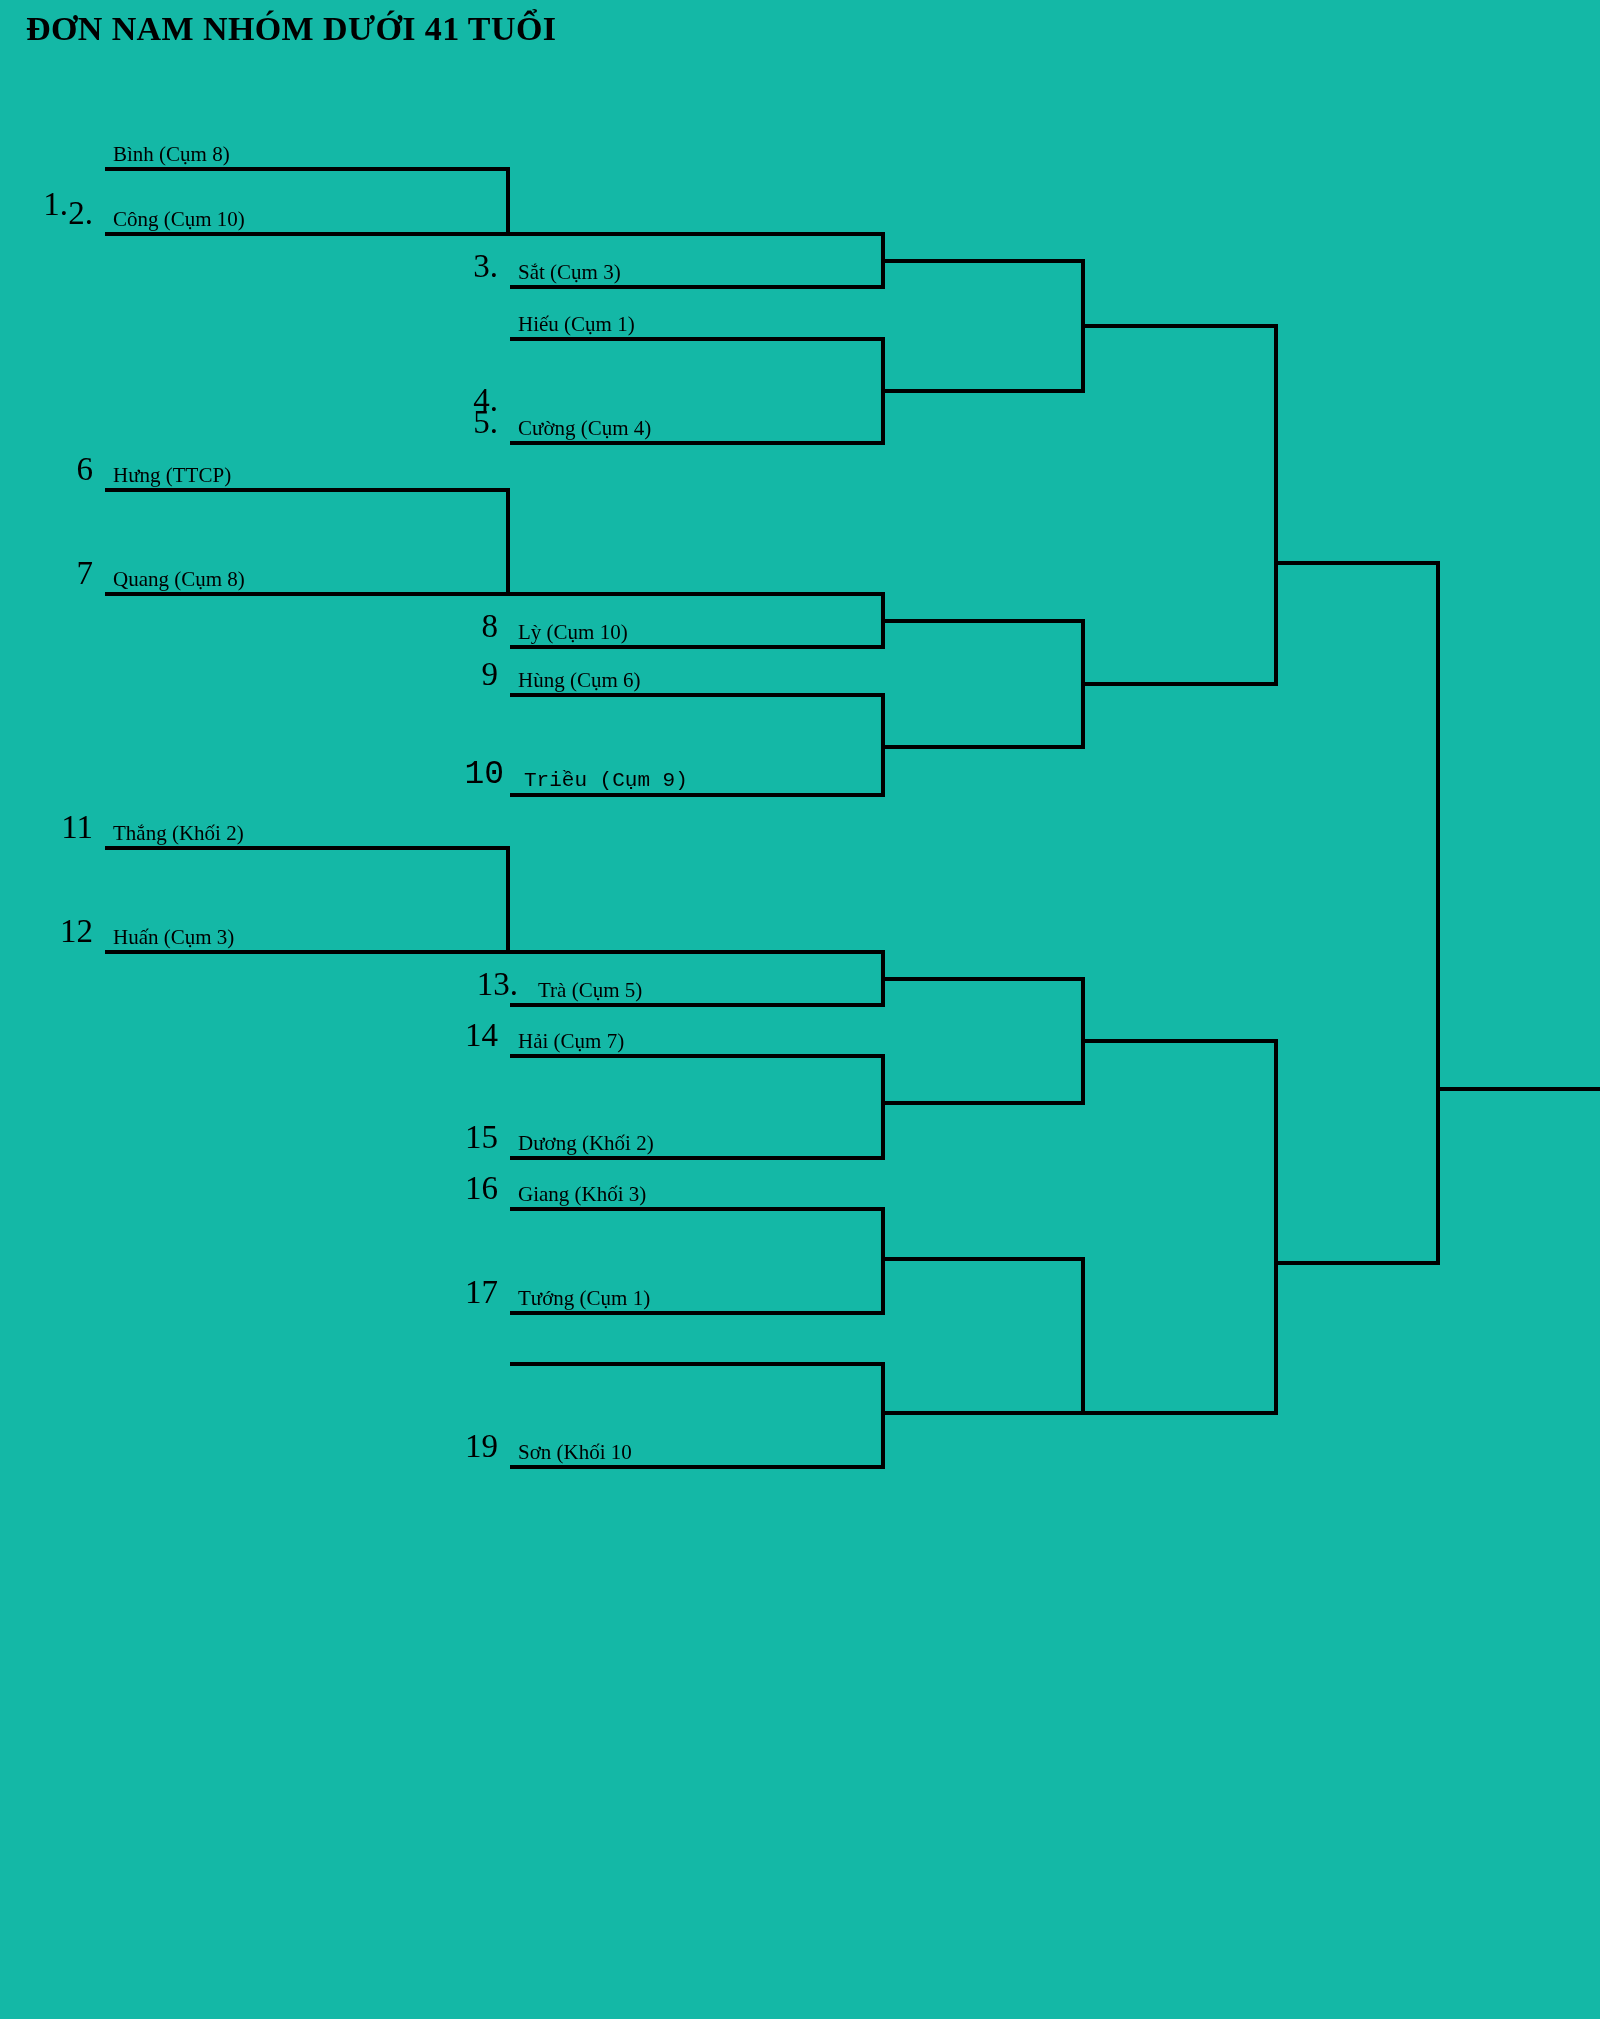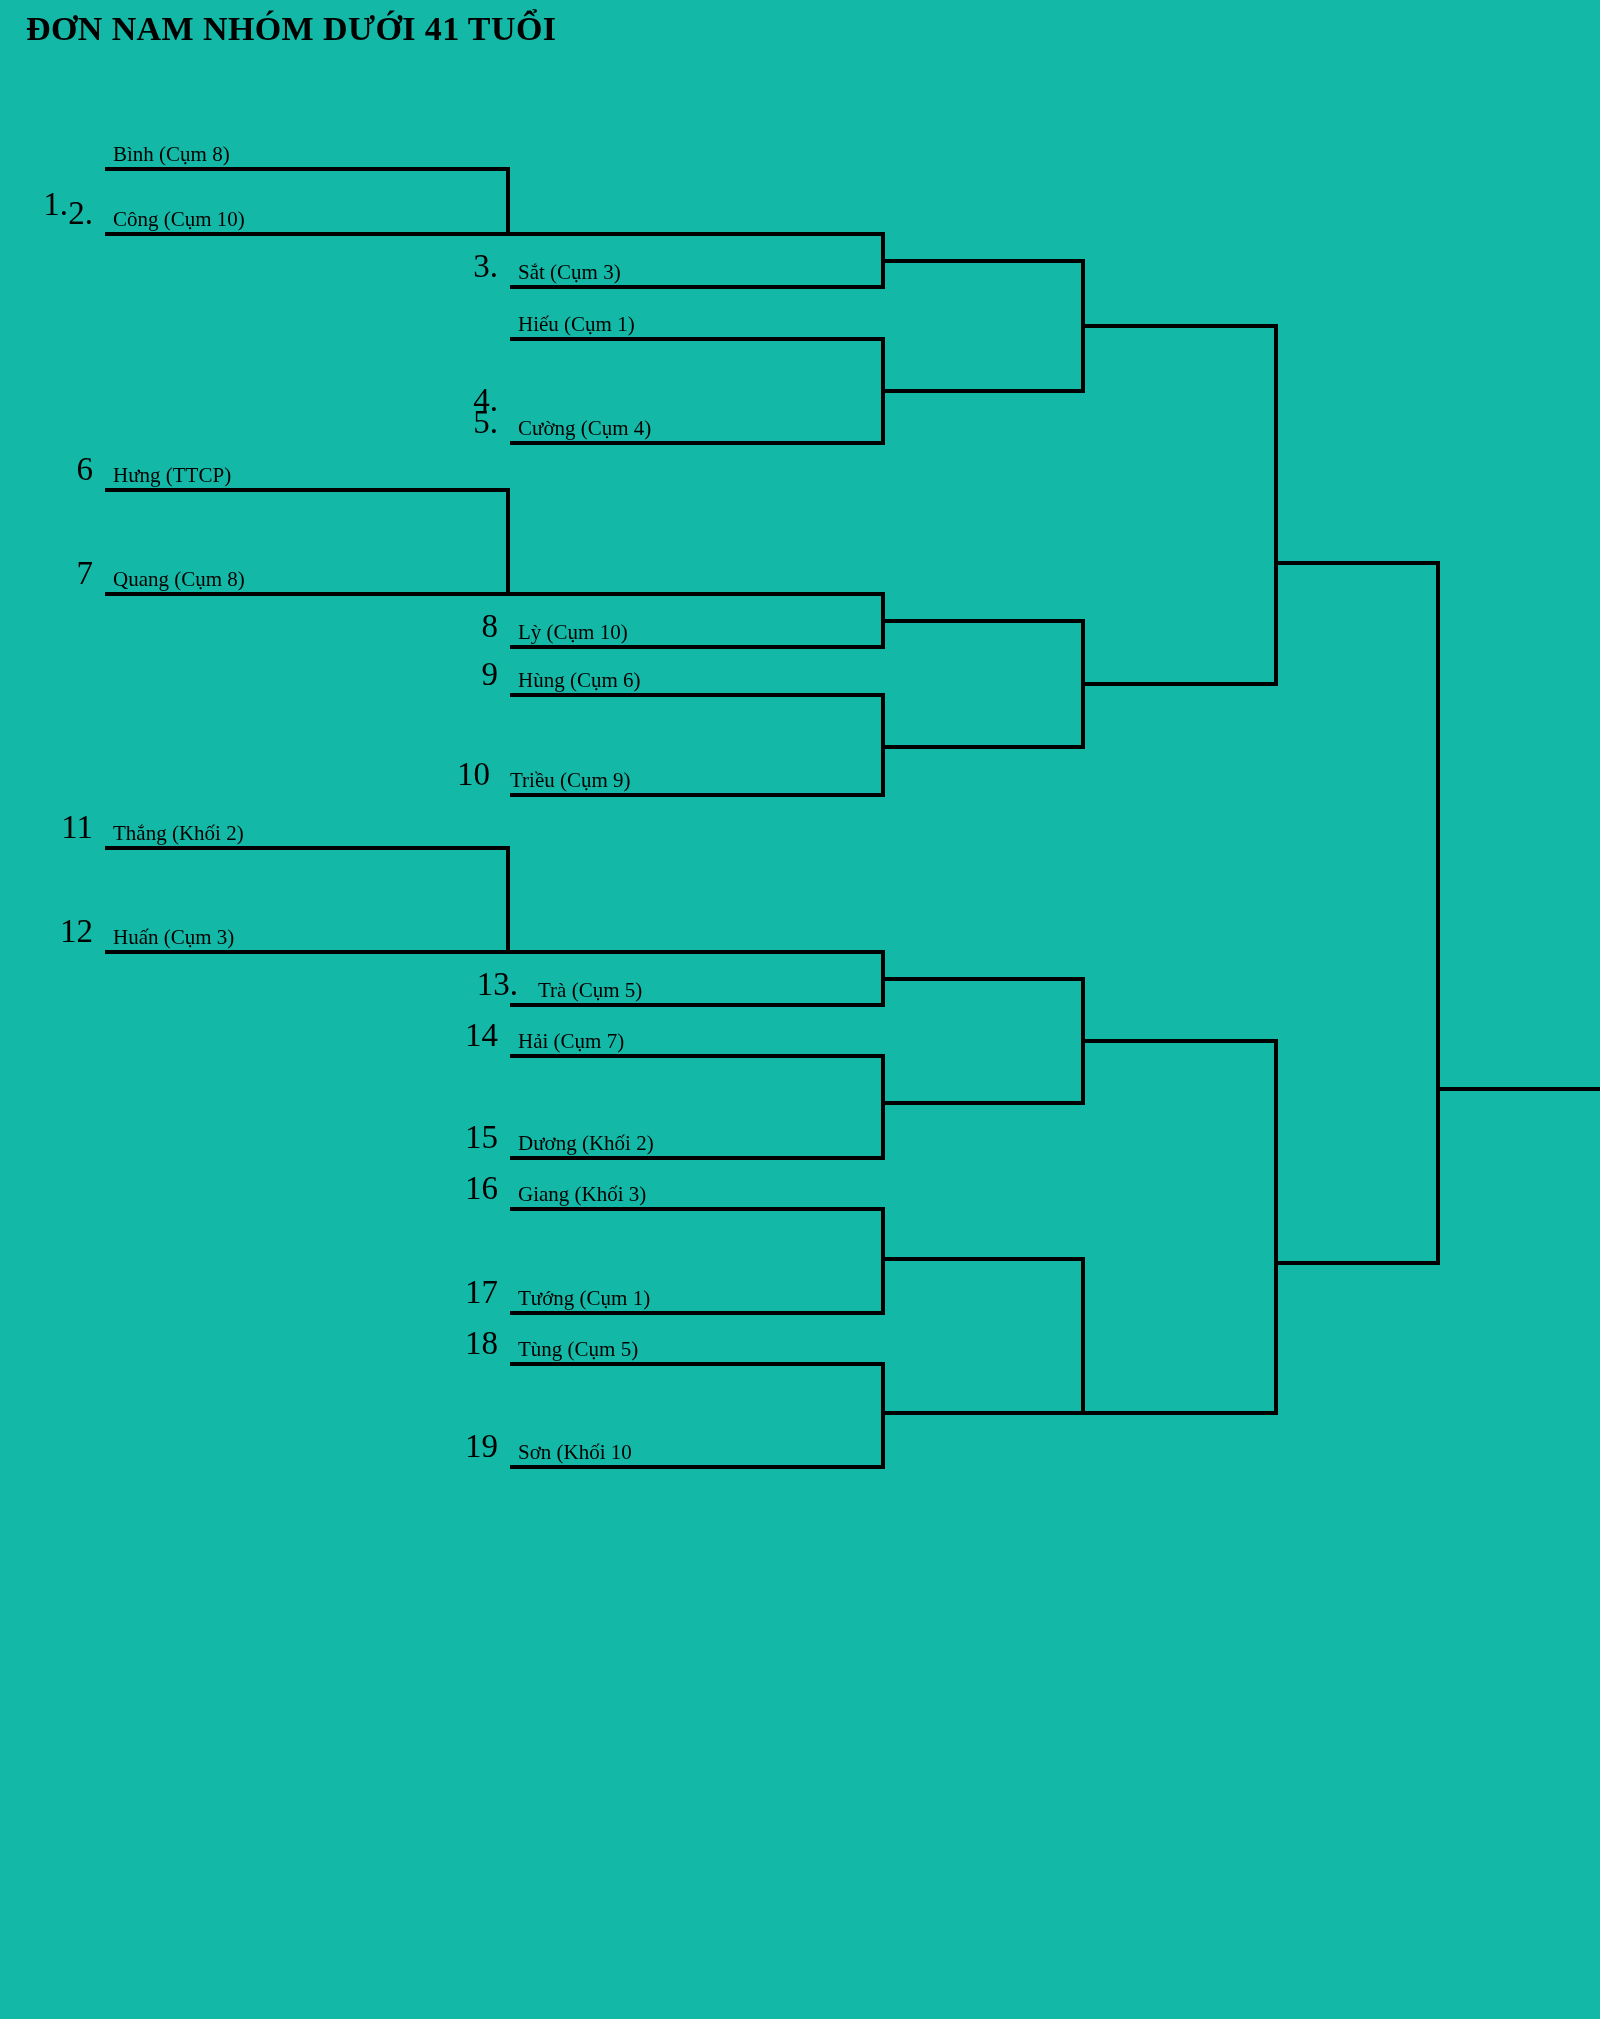--- a/index.html
+++ b/index.html
@@ -132,21 +132,21 @@
     <span class="pname">Lỳ (Cụm 10)</span>
   </div>
   <div class="rule" style="left:510px; top:645px; width:375px;"></div>
 
   <div class="slot" style="left:510px; top:647px; width:375px;">
     <span class="seed">9</span>
     <span class="pname">Hùng (Cụm 6)</span>
   </div>
   <div class="rule" style="left:510px; top:693px; width:375px;"></div>
 
-  <div class="slot" style="left:502px; top:747px; width:375px;">
+  <div class="slot" style="left:516px; top:747px; width:375px;font-family:Liberation Mono, monospace;">
     <span class="seed">10</span>
     <span class="pname">Triều (Cụm 9)</span>
   </div>
   <div class="rule" style="left:510px; top:793px; width:375px;"></div>
 
   <div class="slot" style="left:530px; top:957px; width:375px;">
     <span class="seed">13.</span>
     <span class="pname">Trà (Cụm 5)</span>
   </div>
   <div class="rule" style="left:510px; top:1003px; width:375px;"></div>
@@ -168,24 +168,20 @@
     <span class="pname">Giang (Khối 3)</span>
   </div>
   <div class="rule" style="left:510px; top:1207px; width:375px;"></div>
 
   <div class="slot" style="left:510px; top:1265px; width:375px;">
     <span class="seed">17</span>
     <span class="pname">Tướng (Cụm 1)</span>
   </div>
   <div class="rule" style="left:510px; top:1311px; width:375px;"></div>
 
-  <div class="slot" style="left:510px; top:1316px; width:375px;">
-    <span class="seed">18</span>
-    <span class="pname">Tùng (Cụm 5)</span>
-  </div>
   <div class="rule" style="left:510px; top:1362px; width:375px;"></div>
 
   <div class="slot" style="left:510px; top:1419px; width:375px;">
     <span class="seed">19</span>
     <span class="pname">Sơn (Khối 10</span>
   </div>
   <div class="rule" style="left:510px; top:1465px; width:375px;"></div>
 
   <div class="vrule" style="left:506px; top:167px; height:69px;"></div>
   <div class="vrule" style="left:506px; top:488px; height:108px;"></div>

